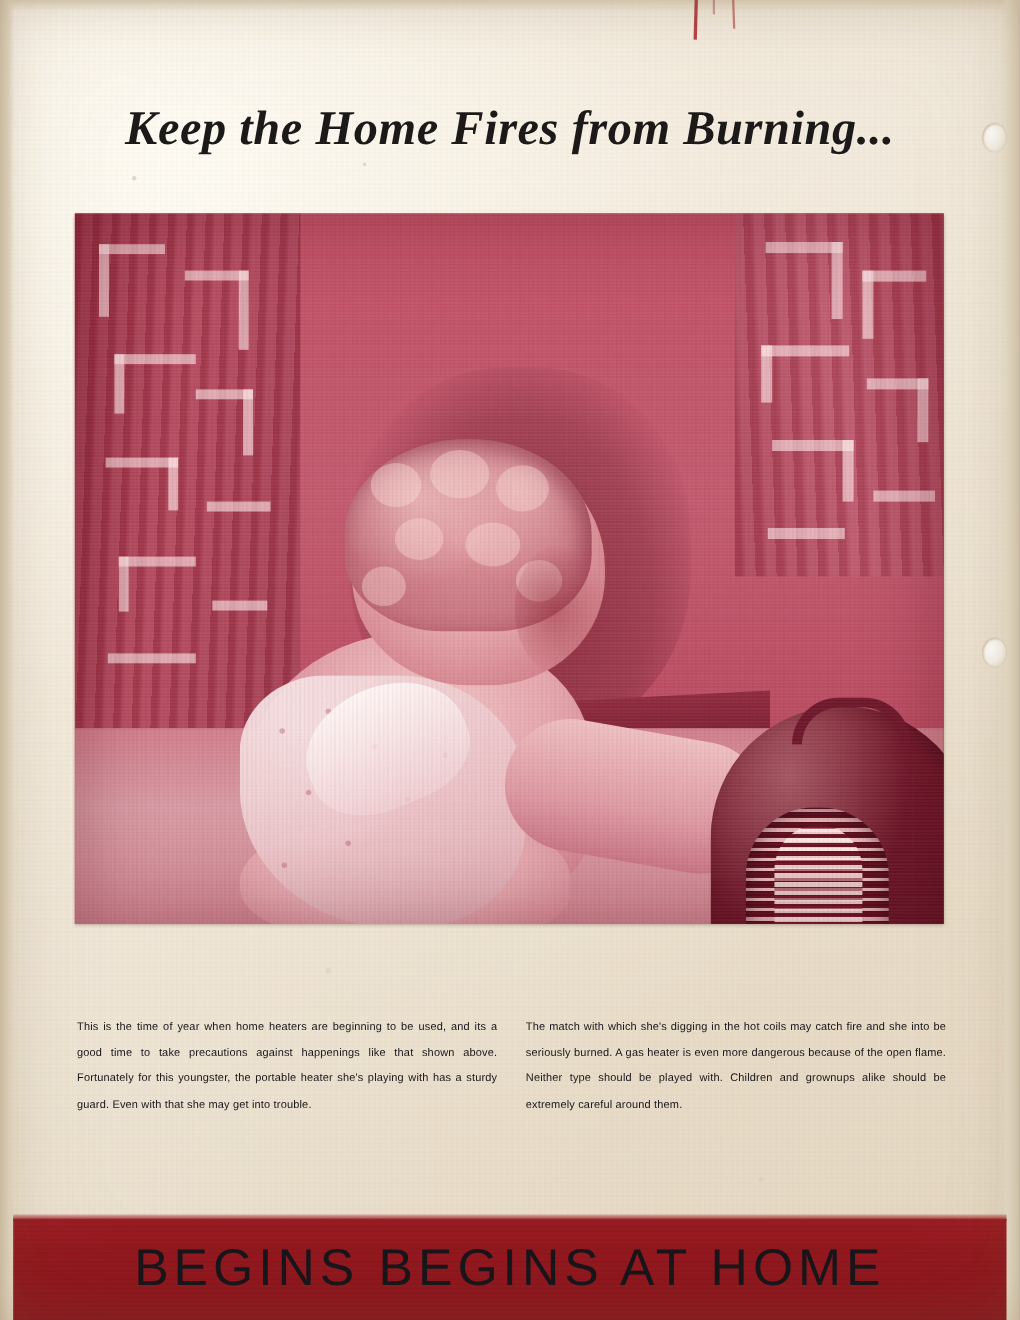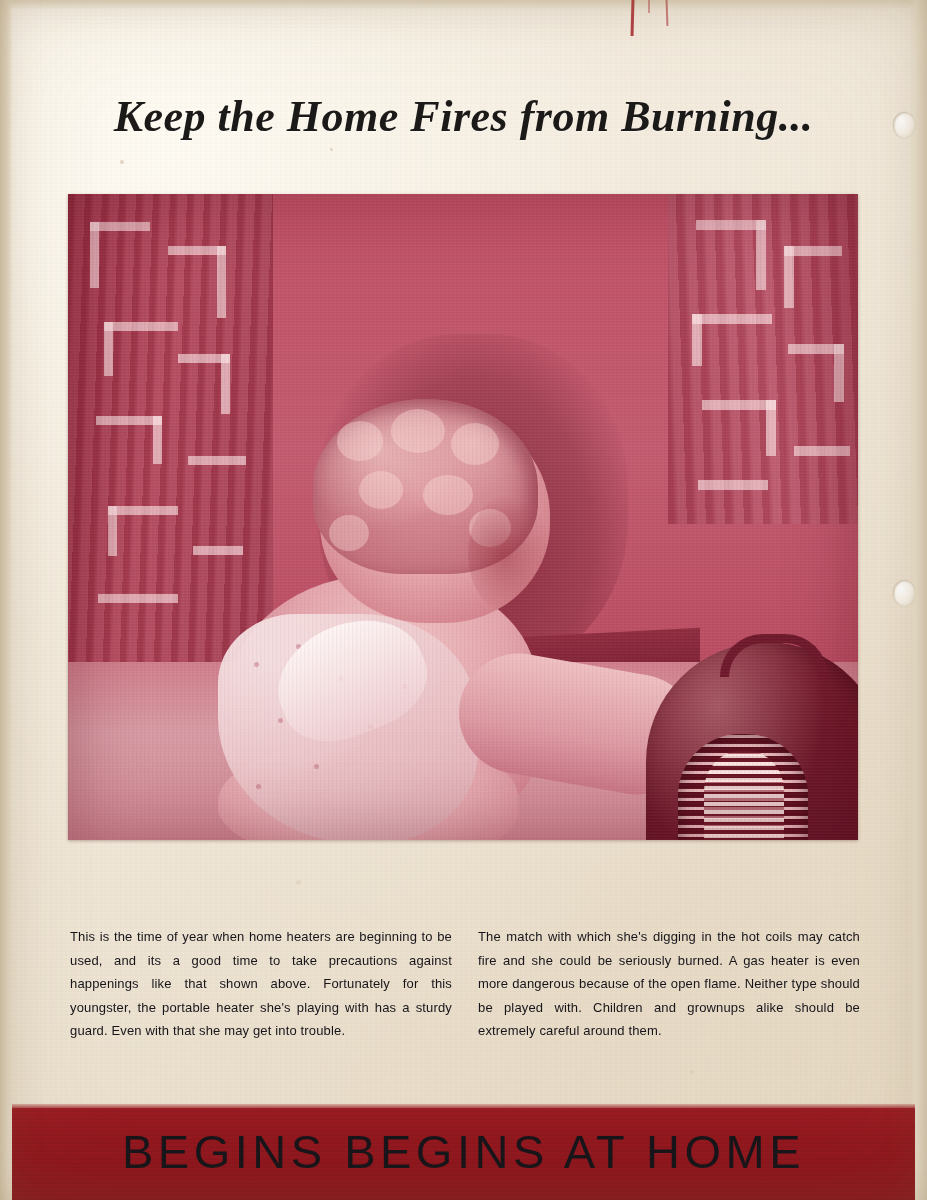--- a/index.html
+++ b/index.html
@@ -277,21 +277,21 @@
     position: absolute;
     left: 70px;
     top: 912px;
     width: 790px;
     display: flex;
     gap: 26px;
   }
   .col {
     flex: 1 1 0;
     font-family: "Liberation Sans", sans-serif;
-    font-size: 13px;
+    font-size: 10px;
     line-height: 23.5px;
     color: #17151a;
     text-align: justify;
     letter-spacing: 0.15px;
   }
 
   
   .footer-band {
     position: absolute;
     left: 12px;
@@ -424,21 +424,21 @@
       <div class="ph heater-grill"></div>
       <div class="ph heater-coil"></div>
 
       <div class="photo-grain"></div>
       <div class="photo-vignette"></div>
     </div>
   </div>
 
   <div class="columns">
     <p class="col">This is the time of year when home heaters are beginning to be used, and its a good time to take precautions against happenings like that shown above. Fortunately for this youngster, the portable heater she's playing with has a sturdy guard. Even with that she may get into trouble.</p>
-    <p class="col">The match with which she's digging in the hot coils may catch fire and she could be seriously burned. A gas heater is even more dangerous because of the open flame. Neither type should be played with. Children and grownups alike should be extremely careful around them.</p>
+    <p class="col">The match with which she's digging in the hot coils may catch fire and she into be seriously burned. A gas heater is even more dangerous because of the open flame. Neither type should be played with. Children and grownups alike should be extremely careful around them.</p>
   </div>
 
   <div class="band-top-edge"></div>
   <div class="footer-band">
     <div class="footer-text">BEGINS BEGINS AT HOME</div>
   </div>
 
   <div class="edge-shadow"></div>
 </div>
 

